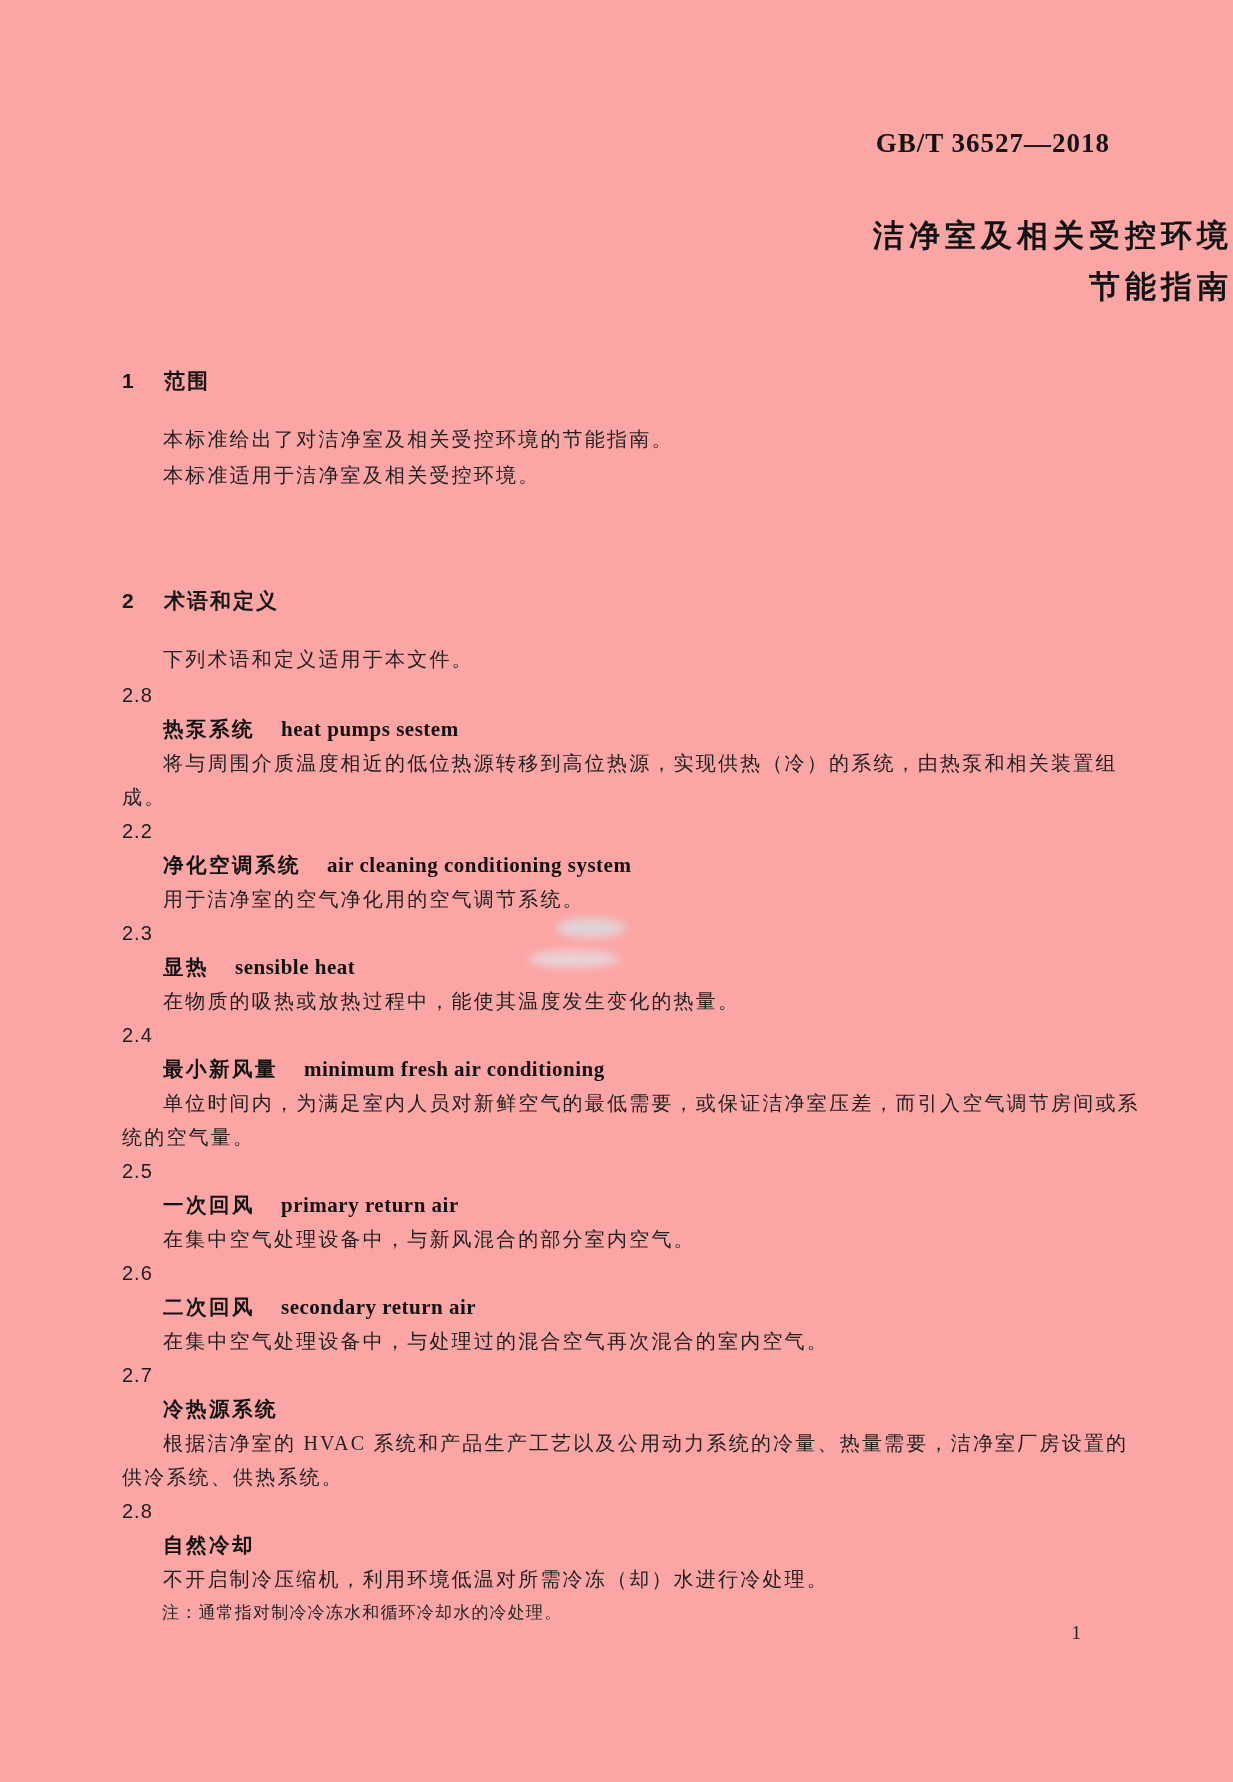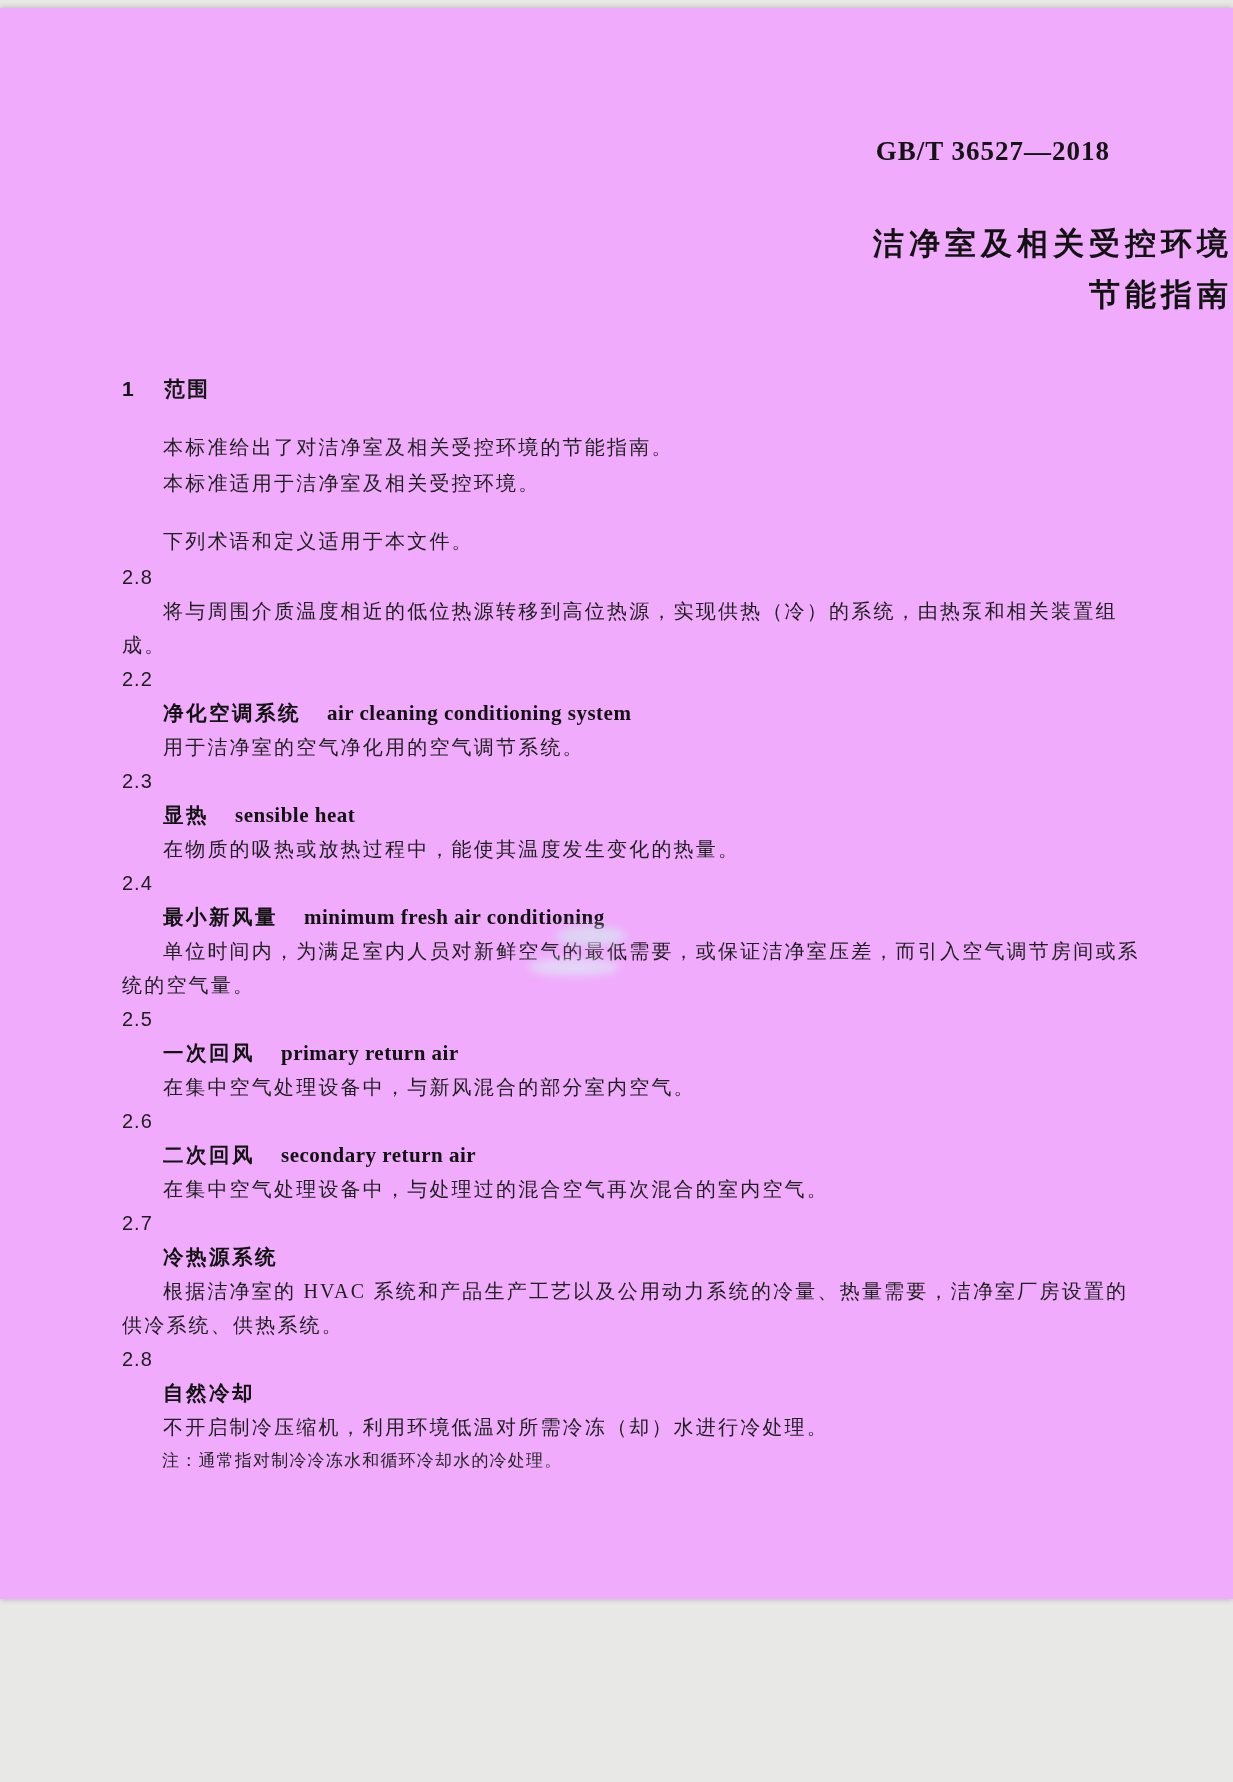--- a/index.html
+++ b/index.html
@@ -1,20 +1,20 @@
 <!DOCTYPE html>
 <html><head>
 <meta charset="utf-8">
 <style>
   html,body { margin:0; padding:0; background:#e8e8e6; }
   .page {
     position:relative;
-    width:1233px; height:1591px;
-    margin:8px auto;
-    background:#f0abfc;
+    width:1233px; height:1782px;
+    margin:0 auto;
+    background:#fca5a5;
     color:#1f1f1f;
     font-family:"Liberation Serif","DejaVu Serif",serif;
     overflow:hidden;
     box-shadow:0 0 6px rgba(0,0,0,.25);
   }
   .header {
     padding:128px 123px 0 122px;
     text-align:right;
     height:36px;
   }
@@ -117,24 +117,30 @@
   </div>
 
   <div class="content">
 
     <div class="sec-heading">
       <span class="sec-num">1</span><span class="sec-title">范围</span>
     </div>
     <p class="body-para indent intro">本标准给出了对洁净室及相关受控环境的节能指南。</p>
     <p class="body-para indent">本标准适用于洁净室及相关受控环境。</p>
 
+    <div class="sec-heading sec2">
+      <span class="sec-num">2</span><span class="sec-title">术语和定义</span>
+    </div>
     <p class="body-para indent intro">下列术语和定义适用于本文件。</p>
 
     <div class="term-block">
       <p class="term-num">2.8</p>
+      <p class="term-line">
+        <span class="term-zh">热泵系统</span><span class="term-en">heat pumps sestem</span>
+      </p>
       <p class="body-para indent">将与周围介质温度相近的低位热源转移到高位热源，实现供热（冷）的系统，由热泵和相关装置组成。</p>
     </div>
 
     <div class="term-block">
       <p class="term-num">2.2</p>
       <p class="term-line">
         <span class="term-zh">净化空调系统</span><span class="term-en">air cleaning conditioning system</span>
       </p>
       <p class="body-para indent">用于洁净室的空气净化用的空气调节系统。</p>
     </div>

